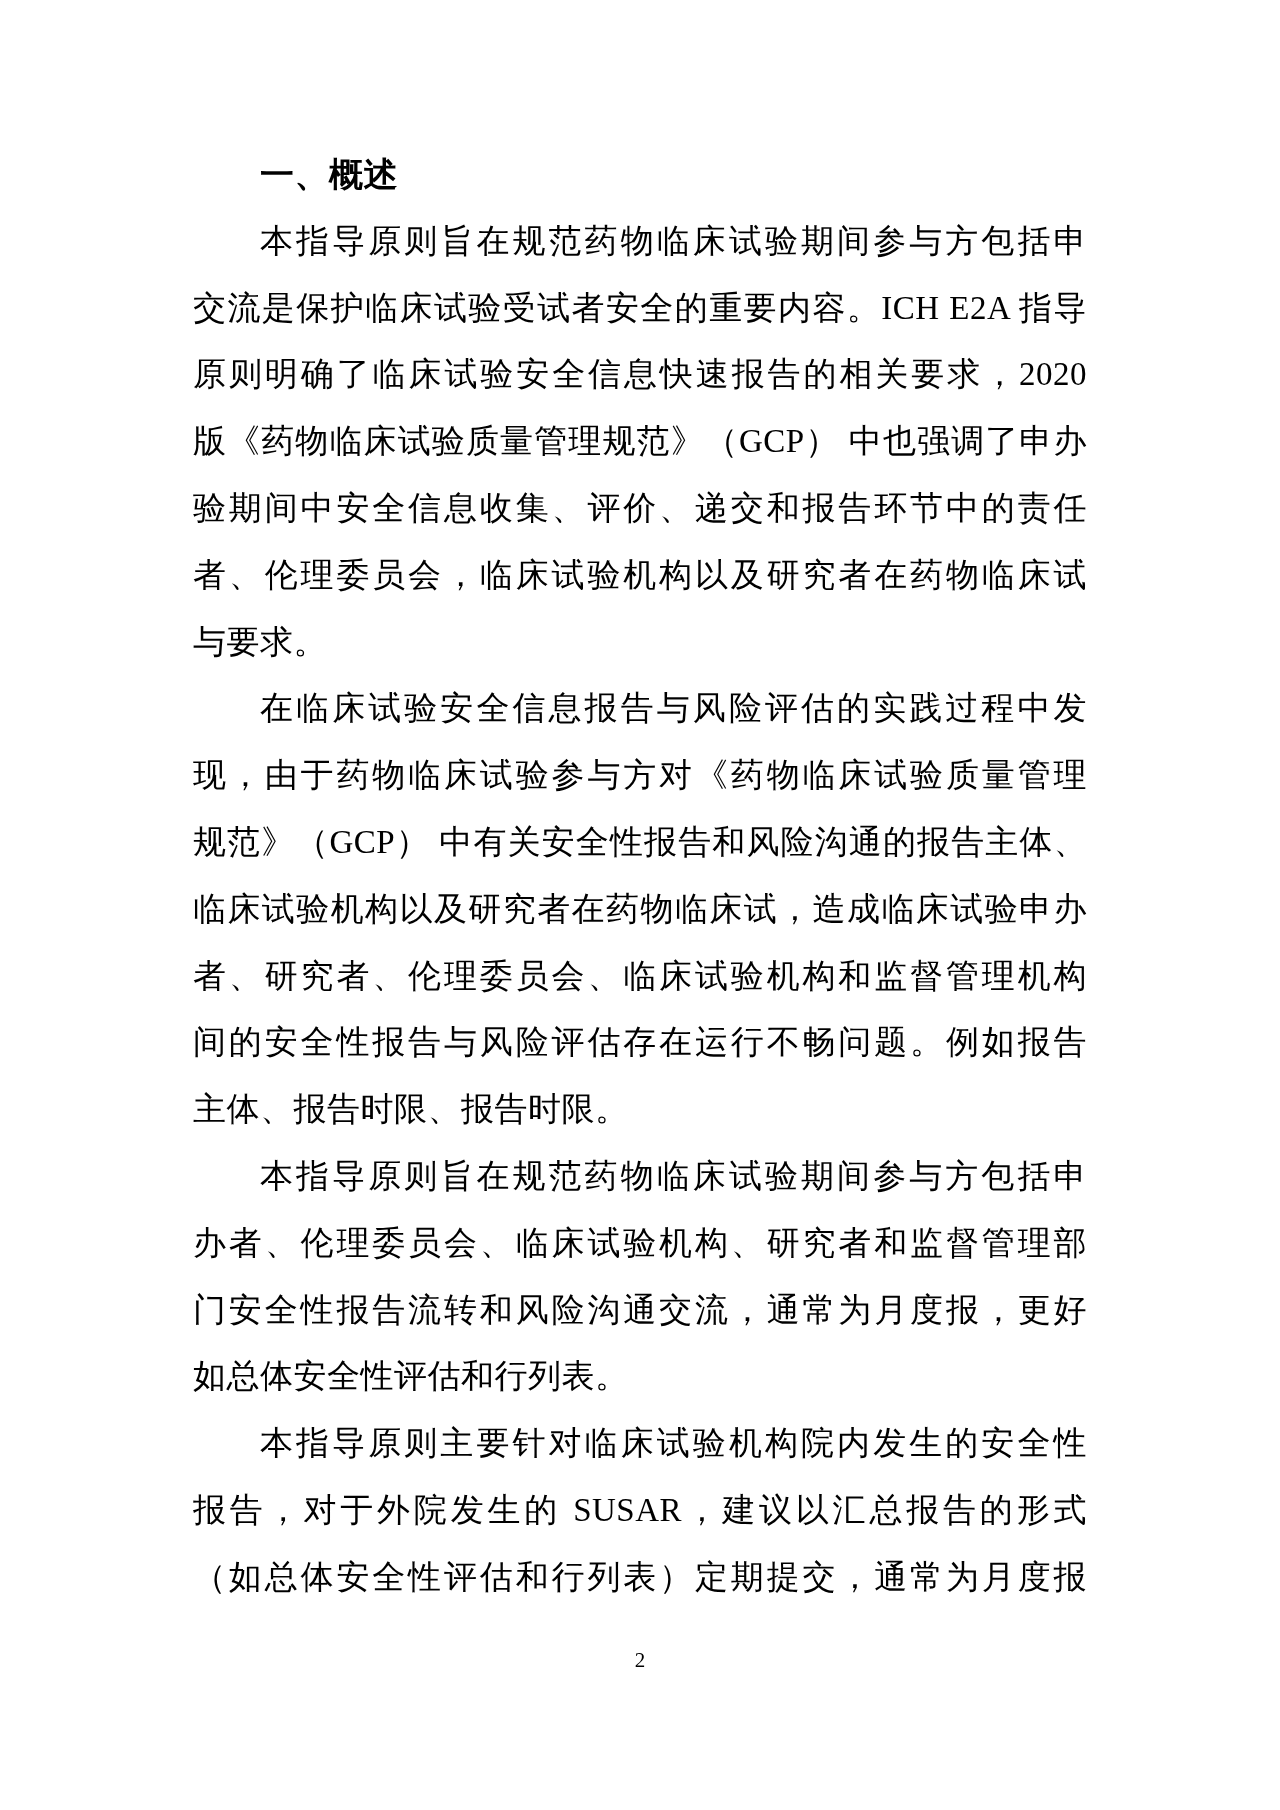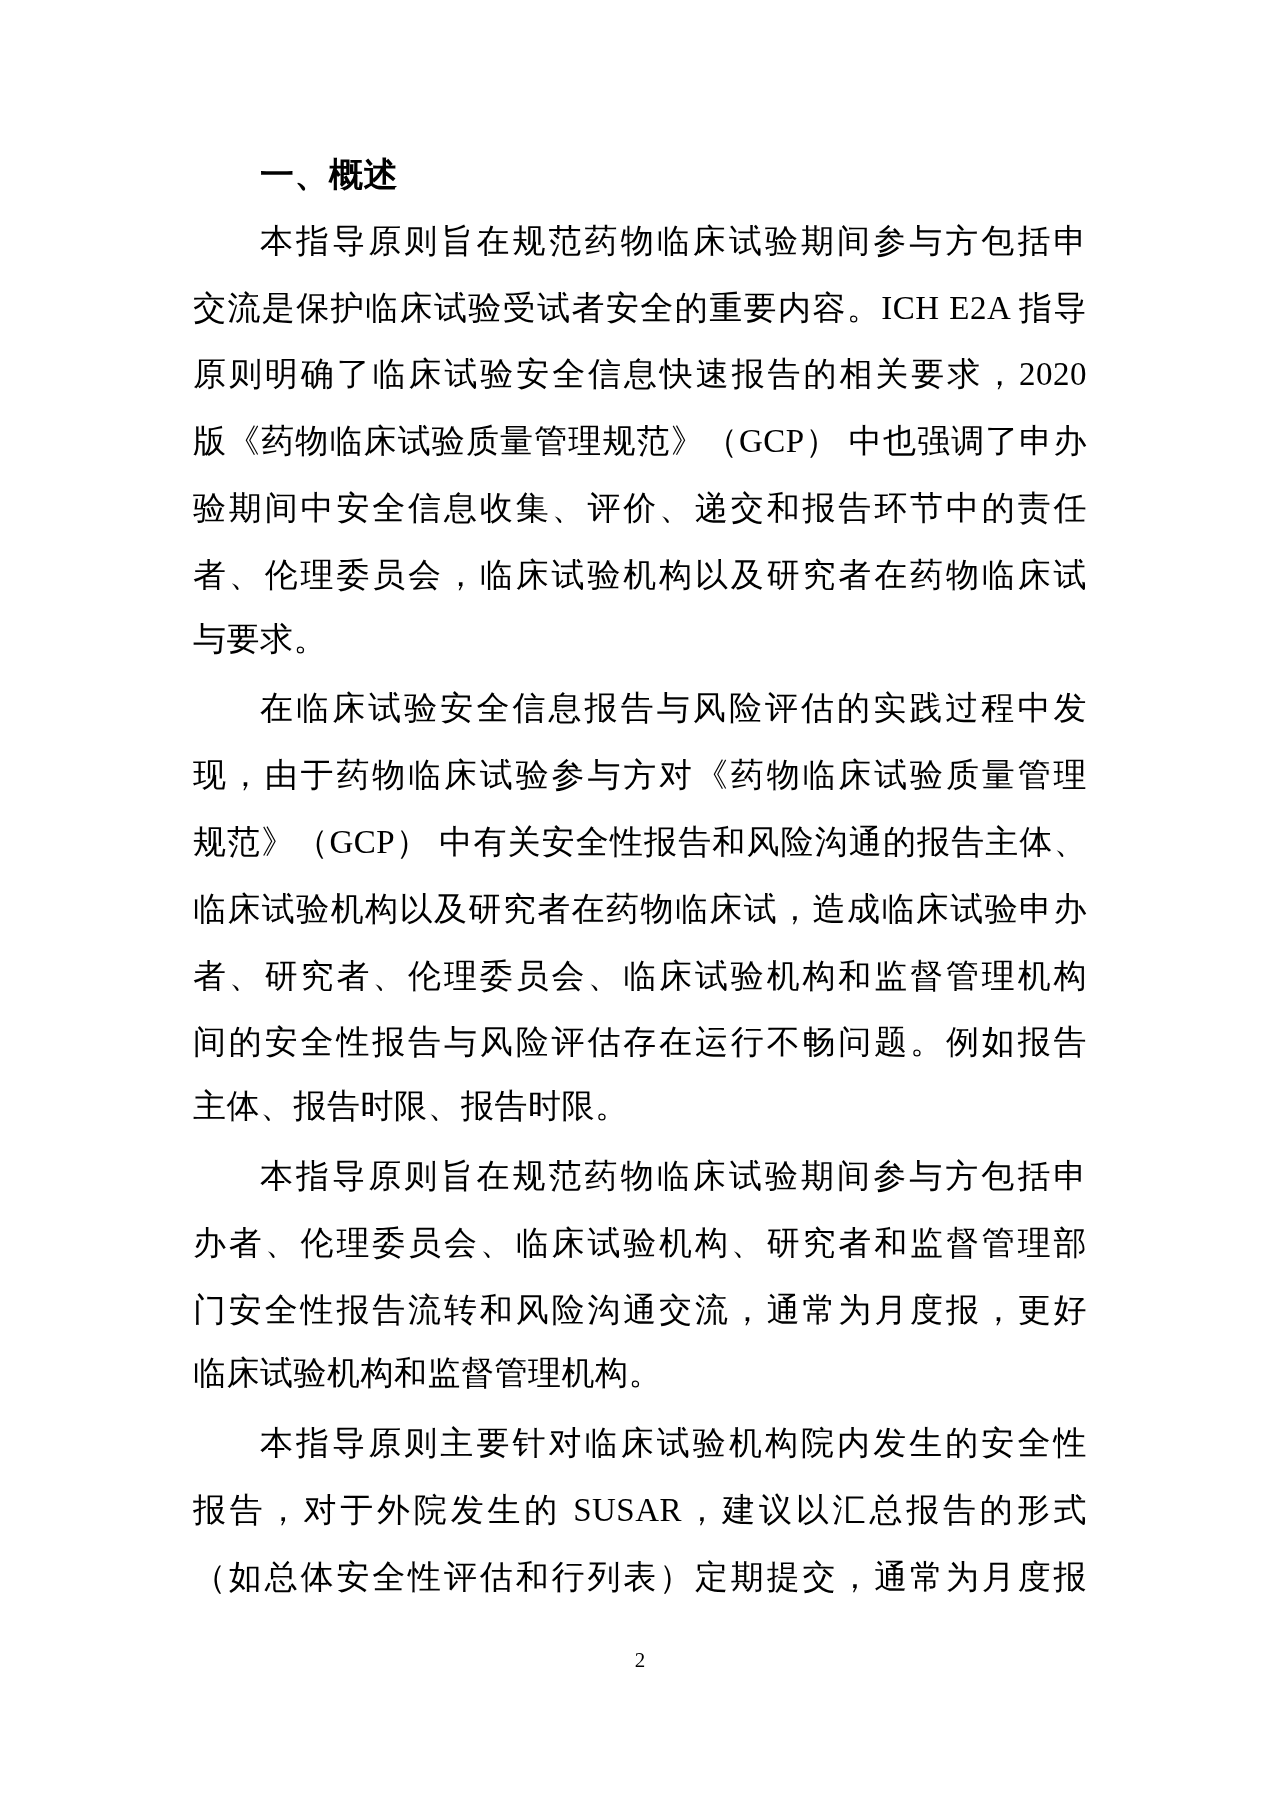--- a/index.html
+++ b/index.html
@@ -28,21 +28,21 @@
     text-indent: 67px;
     text-align: left;
     white-space: nowrap;
   }
   .para { margin: 0; padding: 0; }
   .line {
     text-align: justify;
     text-align-last: justify;
   }
   .line.first { text-indent: 67px; }
-  .line.short { text-align: left; text-align-last: left; font-family: Liberation Mono, monospace; }
+  .line.short { text-align: left; text-align-last: left; }
   .page-number {
     position: absolute;
     top: 1645px;
     left: 0;
     width: 100%;
     text-align: center;
     font-size: 21px;
     line-height: 30px;
   }
 </style>
@@ -71,21 +71,21 @@
       <div class="line">临床试验机构以及研究者在药物临床试，造成临床试验申办</div>
       <div class="line">者、研究者、伦理委员会、临床试验机构和监督管理机构</div>
       <div class="line">间的安全性报告与风险评估存在运行不畅问题。例如报告</div>
       <div class="line short">主体、报告时限、报告时限。</div>
     </div>
 
     <div class="para">
       <div class="line first">本指导原则旨在规范药物临床试验期间参与方包括申</div>
       <div class="line">办者、伦理委员会、临床试验机构、研究者和监督管理部</div>
       <div class="line">门安全性报告流转和风险沟通交流，通常为月度报，更好</div>
-      <div class="line short">临床试验机构和监督管理机构。</div>
+      <div class="line short">如总体安全性评估和行列表。</div>
     </div>
 
     <div class="para">
       <div class="line first">本指导原则主要针对临床试验机构院内发生的安全性</div>
       <div class="line">报告，对于外院发生的 SUSAR，建议以汇总报告的形式</div>
       <div class="line">（如总体安全性评估和行列表）定期提交，通常为月度报</div>
     </div>
 
   </div>
 

